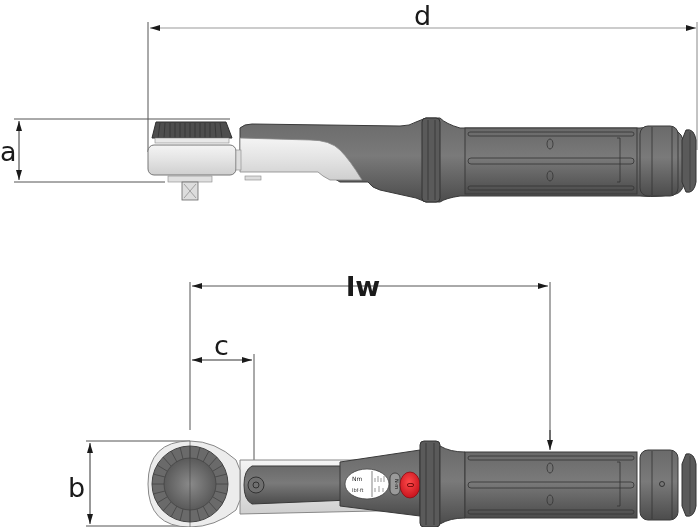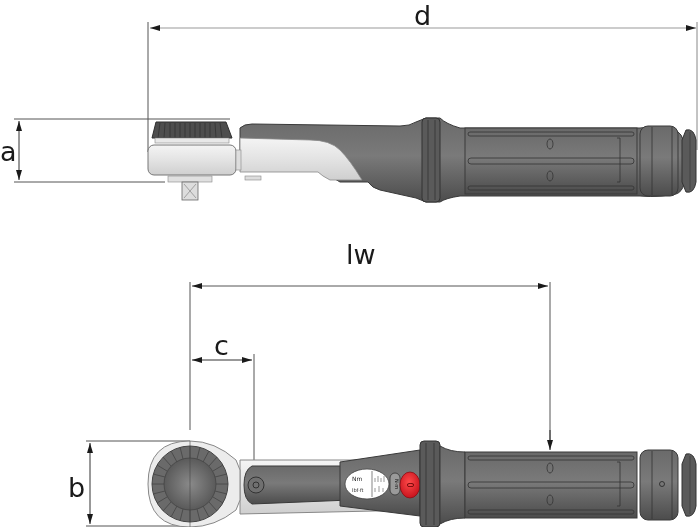--- a/index.html
+++ b/index.html
@@ -212,16 +212,16 @@
       <circle cx="662" cy="484" r="2.5" fill="none" stroke="#222" stroke-width="0.8"></circle>
       <path d="M682,464 L686,454 Q694,452 696,464 L696,506 Q694,518 686,516 L682,506 Z" fill="#5a5a5a" stroke="#333" stroke-width="1"></path>
       <line x1="690" y1="456" x2="690" y2="514" stroke="#333" stroke-width="0.6"></line>
     </g>
   </g>
 </svg>
 
 
 <div class="dim-label" style="left:414px; top:2px;">d</div>
 <div class="dim-label" style="left:0px; top:138px;">a</div>
-<div class="dim-label" style="left:346px; top:241px;">lw</div>
+<div class="dim-label" style="left:346px; top:273px;font-weight:bold;">lw</div>
 <div class="dim-label" style="left:214px; top:332px;">c</div>
 <div class="dim-label" style="left:68px; top:474px;">b</div>
 </div>
 
 </body></html>

